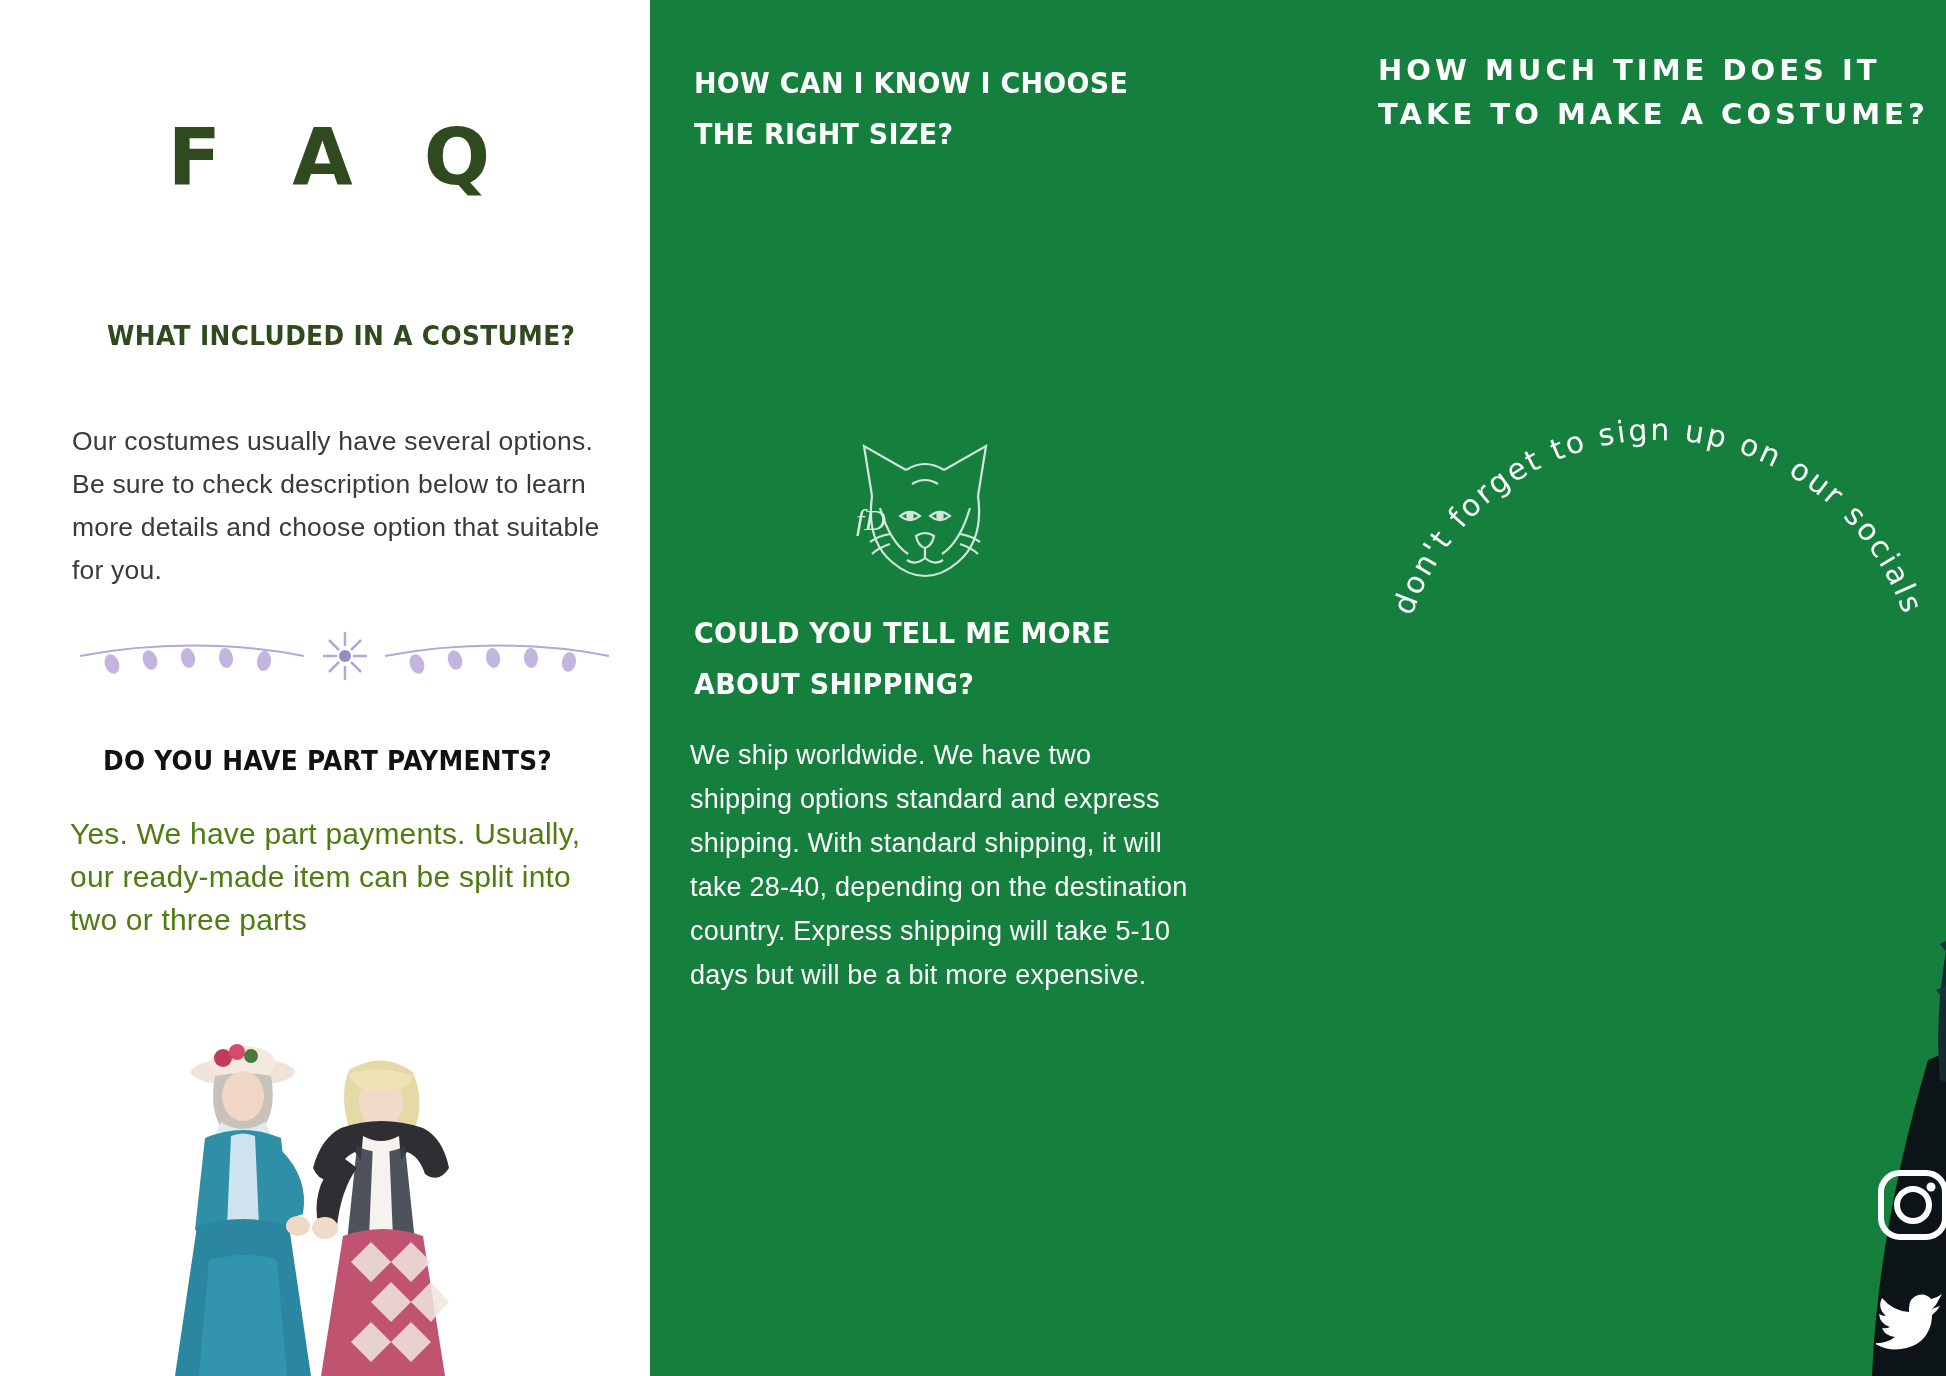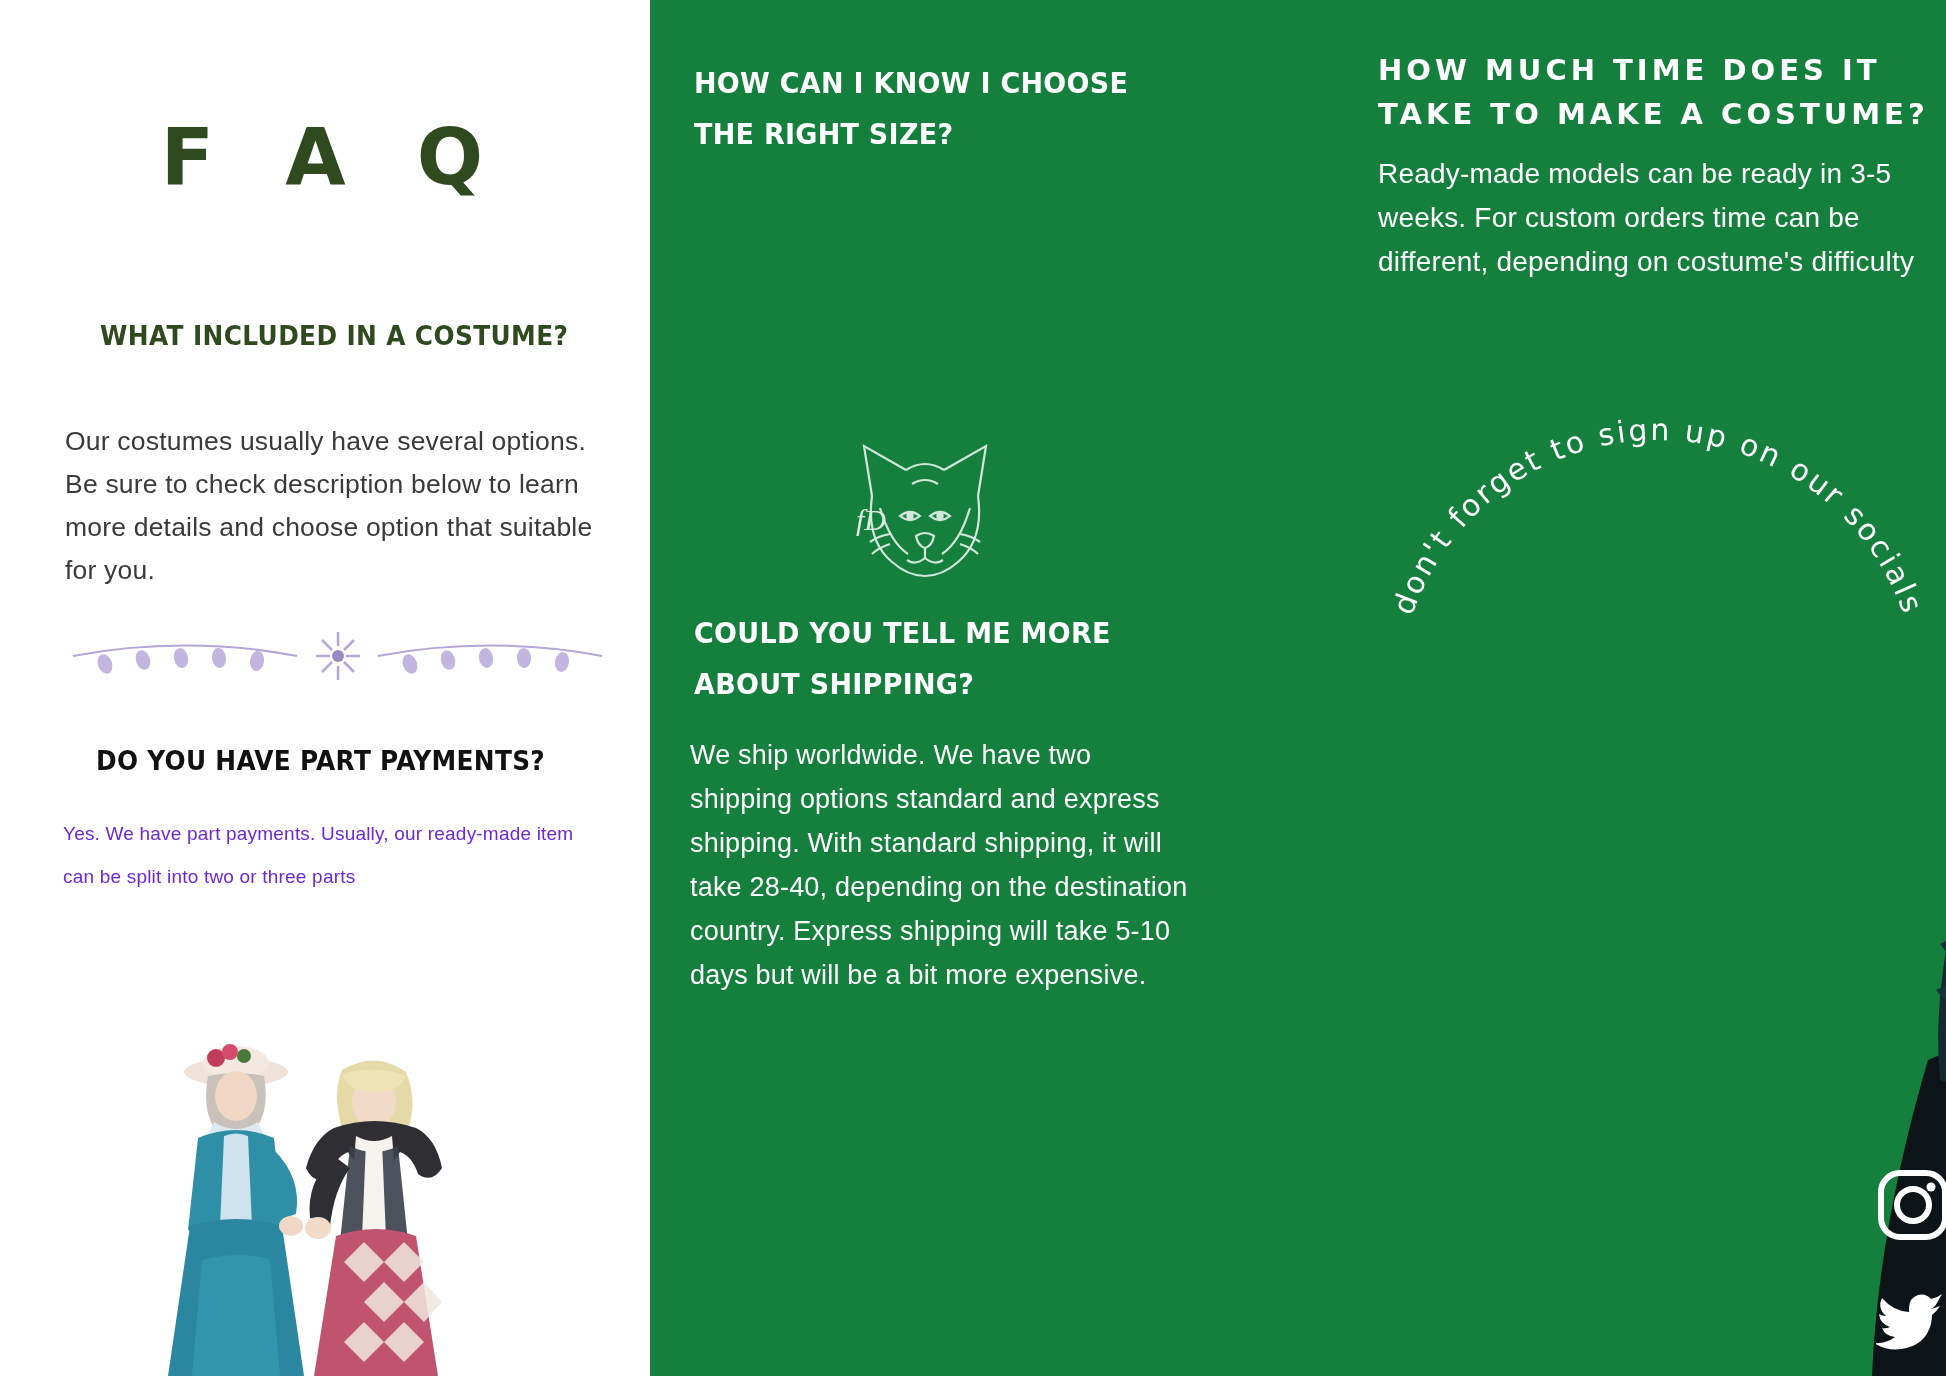--- a/index.html
+++ b/index.html
@@ -12,21 +12,21 @@
     width: 1946px;
     height: 1376px;
     overflow: hidden;
     font-family: "Liberation Sans", sans-serif;
     background: #ffffff;
   }
 
   
   .left-panel {
     position: absolute;
-    left: 8px;
+    left: 15px;
     top: 0;
     width: 650px;
     height: 1376px;
     background: #ffffff;
   }
   .faq-title {
     position: absolute;
     left: 0;
     top: 118px;
     width: 650px;
@@ -80,23 +80,23 @@
     letter-spacing: 0.3px;
     color: #111111;
     transform: scaleX(0.92);
     transform-origin: left center;
   }
   .left-a2 {
     position: absolute;
     left: 55px;
     top: 812px;
     width: 545px;
-    font-size: 19px;
+    font-size: 30px;
     line-height: 43px;
-    color: #6d28d9;
+    color: #4d7c0f;
     letter-spacing: 0.2px;
   }
   .couple-photo {
     position: absolute;
     left: 120px;
     top: 1030px;
     width: 390px;
     height: 346px;
   }
 
@@ -362,21 +362,20 @@
           <text x="36" y="100" fill="#ffffff" font-family="Liberation Serif, serif" font-size="30" font-style="italic">fD</text>
         </svg>
       </div>
 
       <div class="q-head mid-q2">COULD YOU TELL ME MORE ABOUT SHIPPING?</div>
       <div class="a-body mid-a2">We ship worldwide. We have two shipping options standard and express shipping. With standard shipping, it will take 28-40, depending on the destination country. Express shipping will take 5-10 days but will be a bit more expensive.</div>
     </div>
 
     <div class="col-right">
       <div class="right-q1">HOW MUCH TIME DOES IT TAKE TO MAKE A COSTUME?</div>
-      <div class="right-a1">Ready-made models can be ready in 3-5 weeks. For custom orders time can be different, depending on costume's difficulty</div>
 
       <div class="arc-text">
         <svg width="600" height="330" viewBox="0 0 600 330">
           <defs>
             <path id="arcPath" d="M40 300 A 260 260 0 0 1 560 300" fill="none"></path>
           </defs>
           <text>
             <textPath href="#arcPath" startOffset="50%" text-anchor="middle">don't forget to sign up on our socials</textPath>
           </text>
         </svg>

